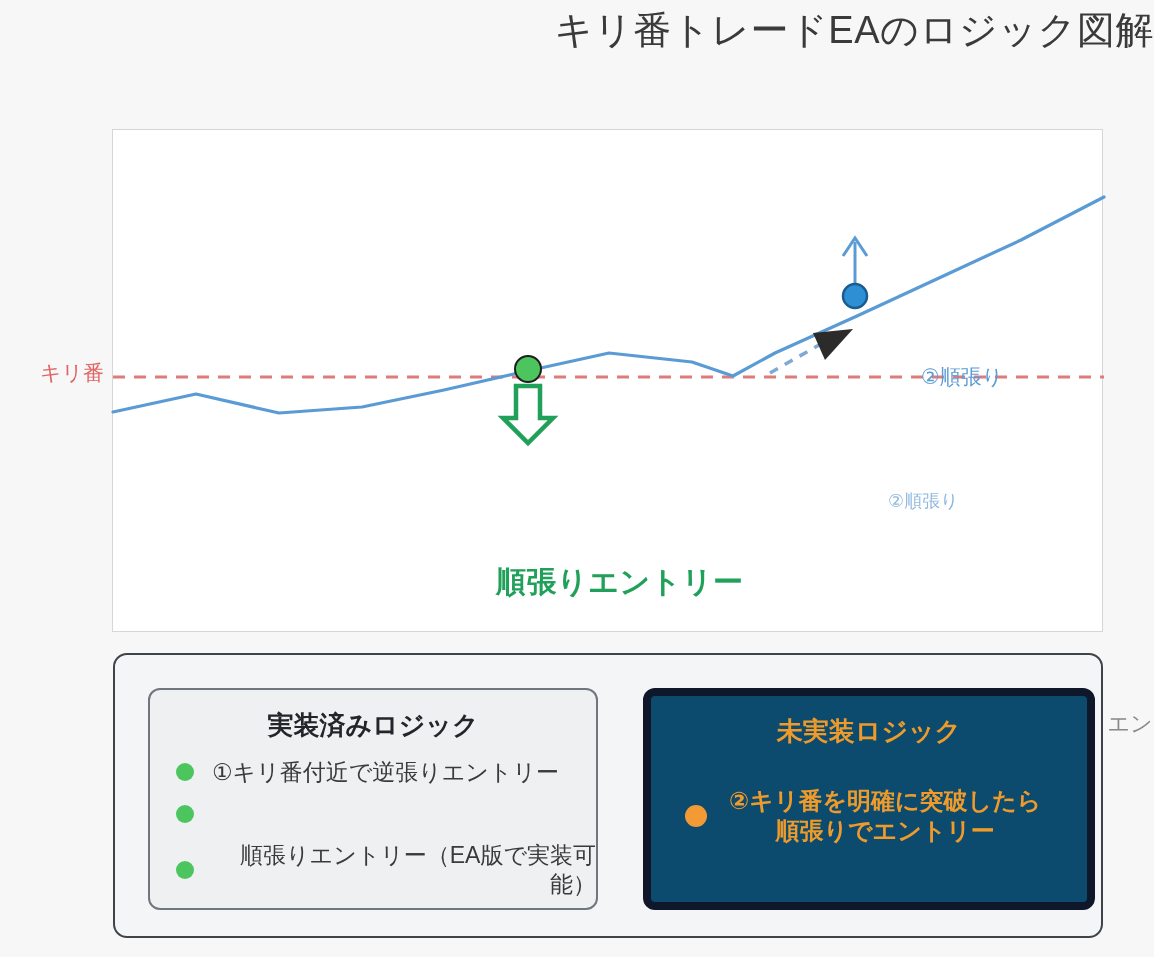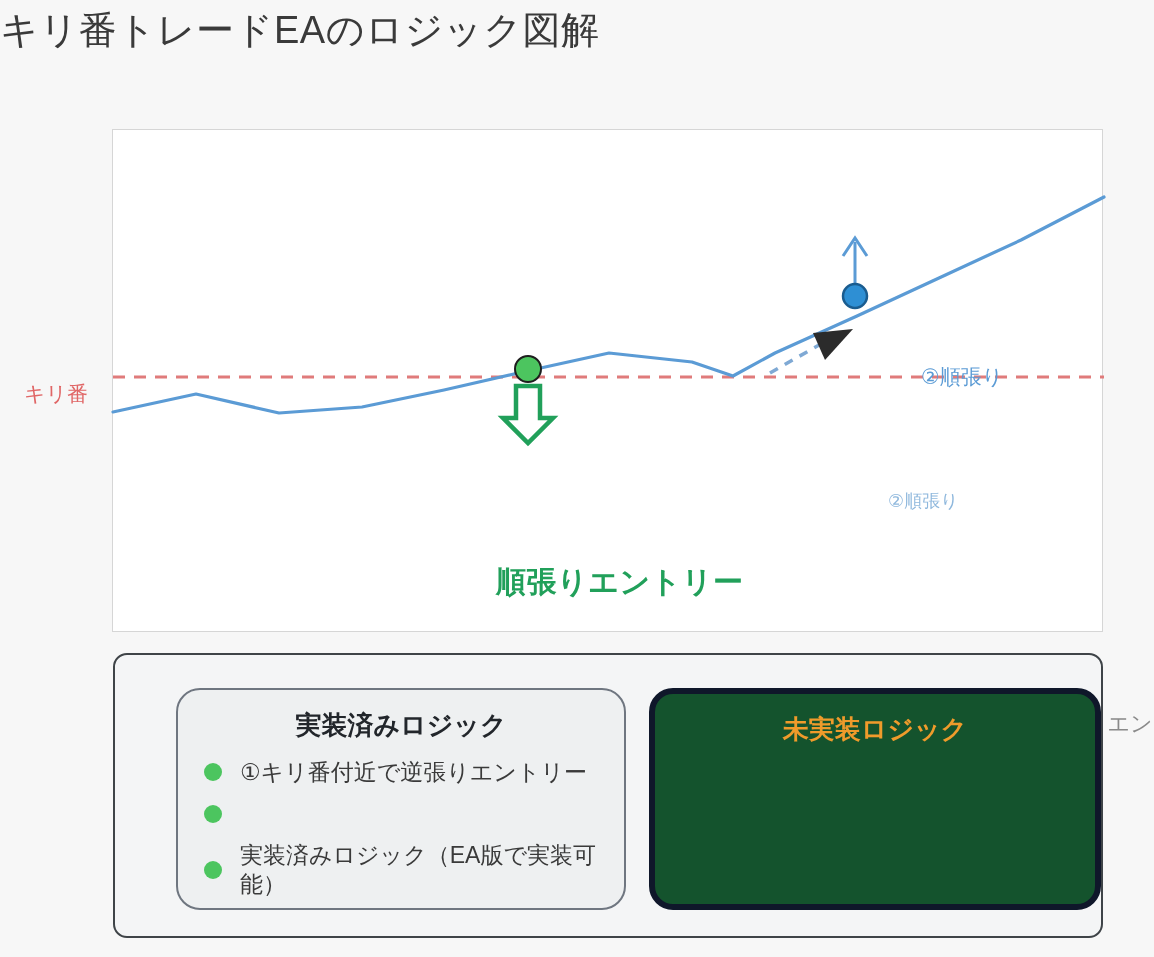--- a/index.html
+++ b/index.html
@@ -17,21 +17,21 @@
     color: #333333;
     -webkit-font-smoothing: antialiased;
   }
 
   
   #page-title {
     position: absolute;
     left: 0;
     top: 8px;
     width: 1154px;
-    text-align: left;
+    text-align: right;
     font-size: 38px;
     font-weight: 400;
     letter-spacing: 0.5px;
     color: #3a3a3a;
     line-height: 1.2;
   }
 
   
   #chart-panel {
     position: absolute;
@@ -49,23 +49,23 @@
     top: 0;
     width: 991px;
     height: 503px;
     overflow: visible;
   }
 
   
   #kiriban-axis-label {
     position: absolute;
     left: 8px;
-    top: 383px;
+    top: 362px;
     width: 96px;
-    text-align: center;
+    text-align: right;
     font-size: 21px;
     color: #e06666;
     line-height: 1;
     white-space: nowrap;
   }
 
   
   .chart-text {
     position: absolute;
     white-space: nowrap;
@@ -114,37 +114,36 @@
     background: #f4f5f6;
     border: 2px solid #3f4448;
     border-radius: 14px;
     box-sizing: border-box;
   }
 
   .legend-box {
     position: absolute;
     top: 33px;
     box-sizing: border-box;
-    border-radius: 24px;
-    margin-left: 28px;
+    border-radius: 12px;
   }
 
   #legend-implemented {
     left: 33px;
     width: 450px;
     height: 222px;
     background: #eef0f1;
     border: 2px solid #6f7680;
   }
   #legend-unimplemented {
-    left: 506px;
+    left: 528px;
     width: 452px;
     height: 222px;
-    background: #14532d;
-    border: 6px solid #0f172a;
+    background: #0c4a6e;
+    border: 8px solid #0f172a;
   }
 
   .legend-title {
     text-align: center;
     font-size: 26px;
     font-weight: bold;
     line-height: 1;
     margin-top: 22px;
   }
   #legend-implemented .legend-title { color: #22262b; }
@@ -167,20 +166,21 @@
     margin-right: 18px;
   }
   .dot-green { background: #4cc55f; }
   .dot-orange { background: #f29a33; }
 
   .legend-label {
     font-size: 23px;
     color: #3a3a3a;
     line-height: 1.25;
     white-space: pre-line;
+    text-align: right;
   }
 
   #legend-unimplemented .legend-items {
     margin-top: 42px;
     padding-left: 34px;
   }
   #legend-unimplemented .legend-dot {
     width: 22px;
     height: 22px;
     flex: 0 0 22px;
@@ -238,22 +238,29 @@
     <div class="legend-items">
       <div class="legend-item">
         <span class="legend-dot dot-green"></span>
         <span class="legend-label">①キリ番付近で逆張りエントリー</span>
       </div>
       <div class="legend-item">
         <span class="legend-dot dot-green"></span>
       </div>
       <div class="legend-item">
         <span class="legend-dot dot-green"></span>
-        <span class="legend-label">実装済みロジック（EA版で実装可能）</span>
+        <span class="legend-label">順張りエントリー（EA版で実装可能）</span>
       </div>
     </div>
   </div>
 
   <div class="legend-box" id="legend-unimplemented">
     <div class="legend-title">未実装ロジック</div>
+    <div class="legend-items">
+      <div class="legend-item">
+        <span class="legend-dot dot-orange"></span>
+        <span class="legend-label">②キリ番を明確に突破したら
+順張りでエントリー</span>
+      </div>
+    </div>
   </div>
 
 </div>
 
 </body></html>

